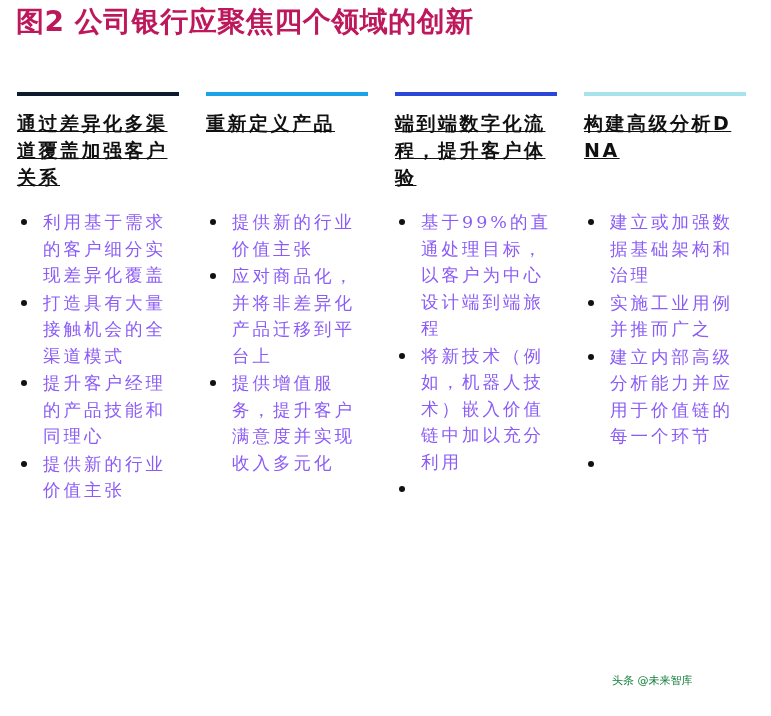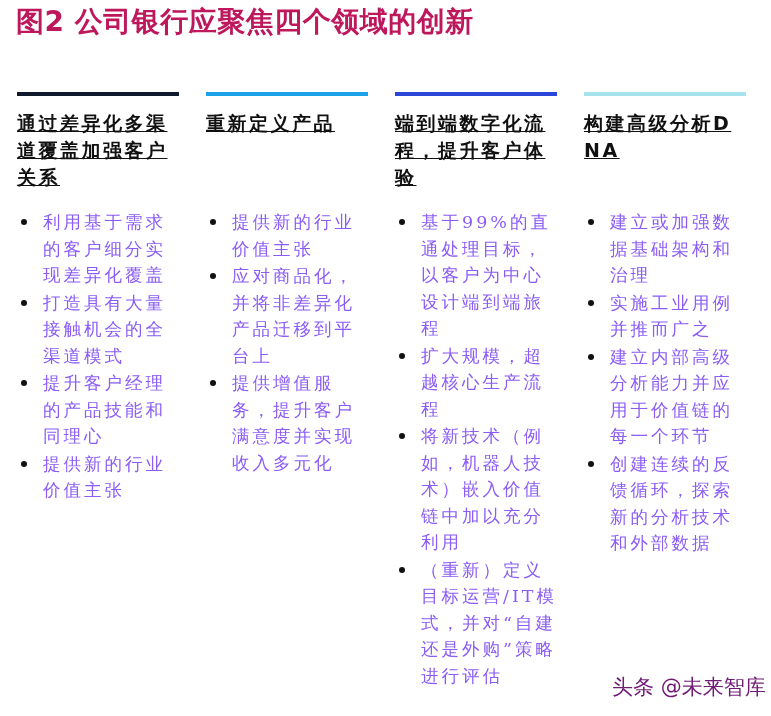--- a/index.html
+++ b/index.html
@@ -28,21 +28,21 @@
     font-size:17.5px; line-height:26.5px; letter-spacing:3px;
     color:#8b5cf6; word-break:break-all; margin-bottom:1px;
   }
   .col li .dot {
     position:absolute; left:4px; top:10px; width:6px; height:6px;
     border-radius:50%; background:#111;
   }
   .watermark {
     position:absolute; left:612px; top:673px;
     font-family: "DejaVu Sans", "Liberation Sans", sans-serif;
-    font-size:21px; color:#701a75; white-space:nowrap;
+    font-size:11px; color:#15803d; white-space:nowrap;
   }
 </style>
 </head>
 <body>
 
 <div class="title">图2  公司银行应聚焦四个领域的创新</div>
 
 <div class="col" style="left:17px;">
   <div class="bar" style="background:#0f1b2d;"></div>
   <div class="head">通过差异化多渠道覆盖加强客户关系</div>
@@ -62,30 +62,29 @@
     <li><span class="dot"></span><span>应对商品化，并将非差异化产品迁移到平台上</span></li>
     <li><span class="dot"></span><span>提供增值服务，提升客户满意度并实现收入多元化</span></li>
   </ul>
 </div>
 
 <div class="col" style="left:395px;">
   <div class="bar" style="background:#2b47d9;"></div>
   <div class="head">端到端数字化流程，提升客户体验</div>
   <ul>
     <li><span class="dot"></span><span>基于99%的直通处理目标，以客户为中心设计端到端旅程</span></li>
-    <li><span class="dot"></span><span>扩大规模，超越核心生产流程</span></li>
     <li><span class="dot"></span><span>将新技术（例如，机器人技术）嵌入价值链中加以充分利用</span></li>
-    <li><span class="dot"></span><span>（重新）定义目标运营/IT模式，并对“自建还是外购”策略进行评估</span></li>
+    <li><span class="dot"></span></li>
   </ul>
 </div>
 
 <div class="col" style="left:584px;">
   <div class="bar" style="background:#a8e2ec;"></div>
   <div class="head">构建高级分析DNA</div>
   <ul>
     <li><span class="dot"></span><span>建立或加强数据基础架构和治理</span></li>
     <li><span class="dot"></span><span>实施工业用例并推而广之</span></li>
     <li><span class="dot"></span><span>建立内部高级分析能力并应用于价值链的每一个环节</span></li>
-    <li><span class="dot"></span><span>创建连续的反馈循环，探索新的分析技术和外部数据</span></li>
+    <li><span class="dot"></span></li>
   </ul>
 </div>
 
 <div class="watermark">头条 @未来智库</div>
 
 </body></html>

